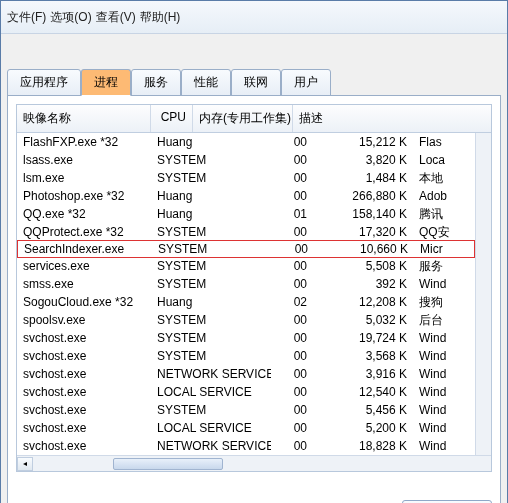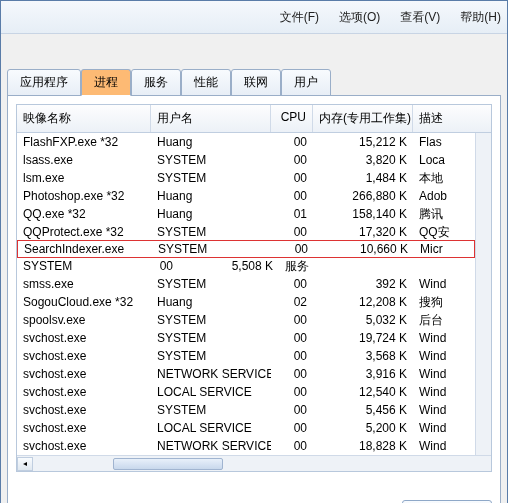--- a/index.html
+++ b/index.html
@@ -5,21 +5,21 @@
     * { box-sizing: border-box; margin: 0; padding: 0; }
     body { font-family: "Microsoft YaHei", "SimSun", Tahoma, sans-serif; font-size: 12px; background: #fff; width: 508px; height: 503px; overflow: hidden; }
     .window { border: 1px solid #5a7ca8; width: 508px; height: 503px; display: flex; flex-direction: column; background: linear-gradient(#e8f0f8, #d8e4f0); }
     .titlebar { height: 28px; background: linear-gradient(#f2f7fc, #dde8f4); display: flex; align-items: center; padding: 0 4px; border-bottom: 1px solid #c0cee0; }
     .titlebar-icon { width: 16px; height: 16px; margin-right: 6px; }
     .titlebar-icon svg { width: 16px; height: 16px; }
     .titlebar-text { flex: 1; color: #333; font-size: 12px; }
     .win-buttons { display: flex; gap: 0; }
     .win-btn { width: 30px; height: 20px; border: 1px solid #8aa6c8; background: linear-gradient(#f0f5fb, #d8e4f0); border-radius: 3px; margin-left: 2px; display: flex; align-items: center; justify-content: center; font-size: 10px; cursor: default; }
     .win-btn.close { background: linear-gradient(#e88, #c33); color: #fff; width: 46px; }
-    .menubar { height: 22px; background: linear-gradient(#f5f8fc, #e6eef6); display: flex; align-items: center; padding: 16px 6px; gap: 20px; border-bottom: 1px solid #c8d4e4; color: #222; justify-content: flex-end; }
+    .menubar { height: 22px; background: linear-gradient(#f5f8fc, #e6eef6); display: flex; align-items: center; padding: 16px 6px; gap: 4px; border-bottom: 1px solid #c8d4e4; color: #222; }
     .menu-item { cursor: default; }
     .content { flex: 1; background: #f0f0f0; padding: 6px; display: flex; flex-direction: column; }
     .tabs { display: flex; margin-bottom: -1px; z-index: 1; }
     .tab { padding: 4px 12px; border: 1px solid #9aaec8; background: linear-gradient(#f8fbfe, #e8eef6); border-top-left-radius: 3px; border-top-right-radius: 3px; margin-right: 0px; cursor: default; font-size: 12px; margin-top: 29px; }
     .tab.active { background: #fdba74; border-bottom: 1px solid #fff; }
     .tab-panel { flex: 1; border: 1px solid #9aaec8; background: #fff; display: flex; flex-direction: column; padding: 8px; gap: 20px; }
     .table-wrap { flex: 1; border: 1px solid #b8c8dc; overflow: hidden; display: flex; flex-direction: column; }
     .table-header { display: flex; background: linear-gradient(#fdfdfe, #ecf1f7); border-bottom: 1px solid #c0cee0; font-size: 12px; }
     .th { padding: 5px 6px; border-right: 1px solid #d0dae8; white-space: nowrap; overflow: hidden; cursor: default; }
     .th:last-child { border-right: none; }
@@ -62,21 +62,20 @@
       <div class="tab">服务</div>
       <div class="tab">性能</div>
       <div class="tab">联网</div>
       <div class="tab">用户</div>
     </div>
 
     <div class="tab-panel">
       <div class="table-wrap">
         <div class="table-header">
           <div class="th col-name">映像名称</div>
-          <div class="th col-user">用户名</div>
           <div class="th col-cpu">CPU</div>
           <div class="th col-mem">内存(专用工作集)</div>
           <div class="th col-desc">描述</div>
         </div>
         <div class="body-inner">
           <div class="rows-scroll" id="rows-container">
               <div class="row">
                 <div class="td col-name">FlashFXP.exe *32</div>
                 <div class="td col-user">Huang</div>
                 <div class="td col-cpu">00</div>
@@ -119,20 +118,21 @@
                 <div class="td col-desc">QQ安</div>
               </div>
               <div class="row highlighted">
                 <div class="td col-name">SearchIndexer.exe</div>
                 <div class="td col-user">SYSTEM</div>
                 <div class="td col-cpu">00</div>
                 <div class="td col-mem">10,660 K</div>
                 <div class="td col-desc">Micr</div>
               </div>
               <div class="row">
+                <div class="td col-name">services.exe</div>
                 <div class="td col-user">SYSTEM</div>
                 <div class="td col-cpu">00</div>
                 <div class="td col-mem">5,508 K</div>
                 <div class="td col-desc">服务</div>
               </div>
               <div class="row">
                 <div class="td col-name">smss.exe</div>
                 <div class="td col-user">SYSTEM</div>
                 <div class="td col-cpu">00</div>
                 <div class="td col-mem">392 K</div>

